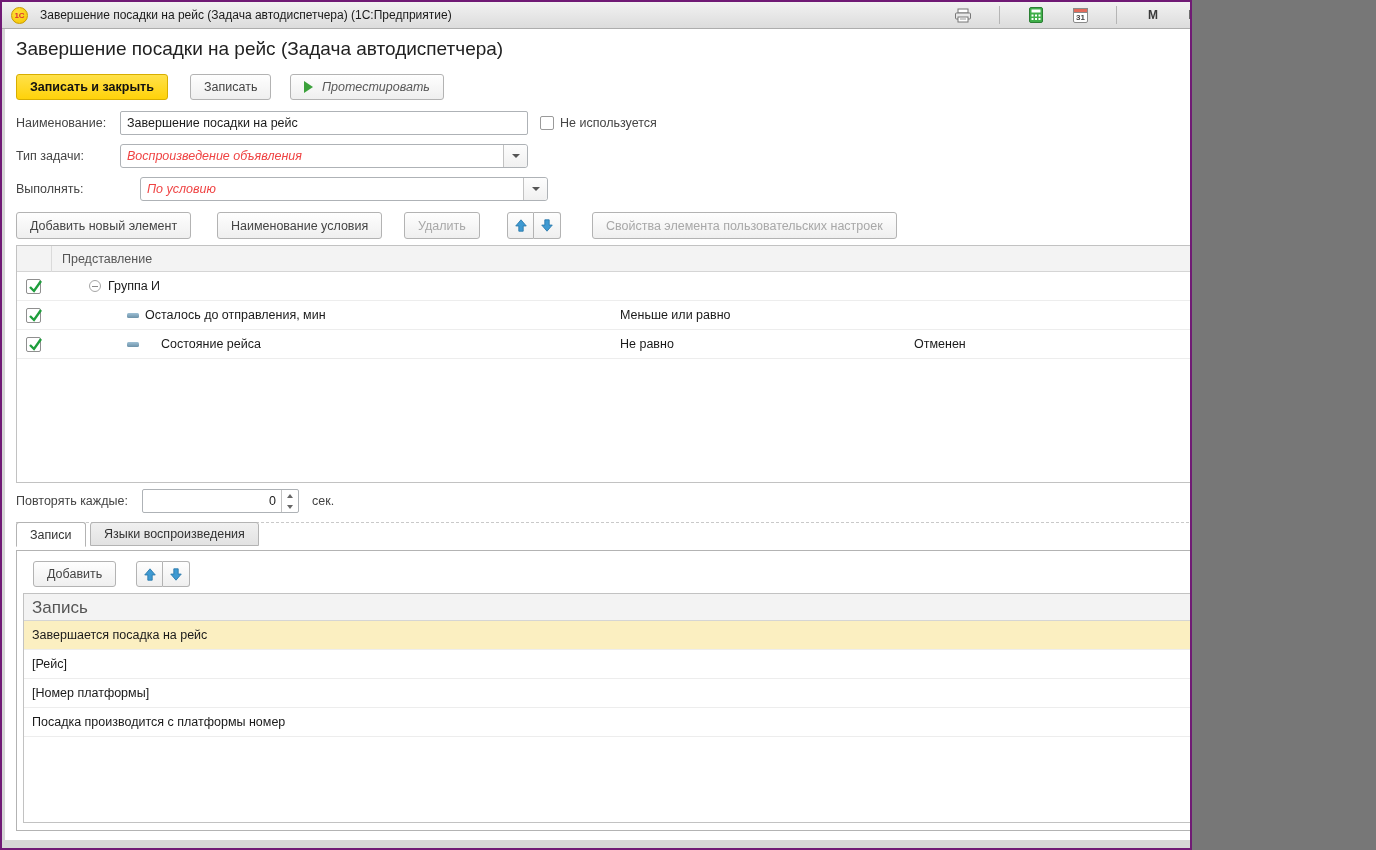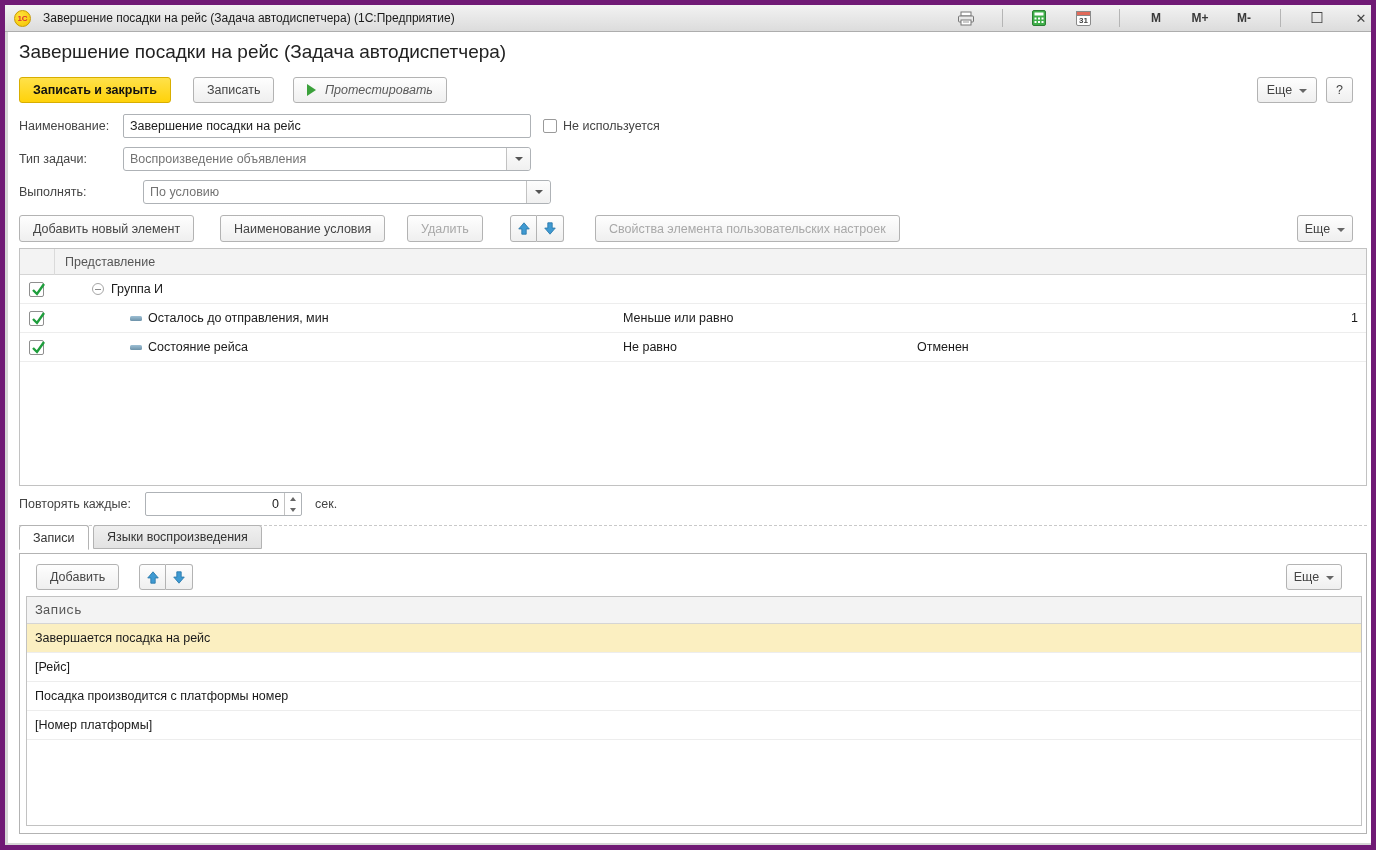--- a/index.html
+++ b/index.html
@@ -1,19 +1,19 @@
 <!DOCTYPE html>
 <html><head>
 <meta charset="utf-8">
 <style>
   * { margin:0; padding:0; box-sizing:border-box; }
   html,body { background:#777; }
   body { font-family:"Liberation Sans", sans-serif; }
-  .window{ position:relative; width:1376px; height:850px; background:#D6D6D6; overflow:hidden;
-           border:5px solid #701a75; }
+  .window{ position:relative; width:1192px; height:850px; background:#D6D6D6; overflow:hidden;
+           border:2px solid #701a75; }
   
   .titlebar{ position:absolute; left:0; top:0; width:1376px; height:27px;
              background:linear-gradient(#F2F2F2,#DCDCDC); border-bottom:1px solid #ADADAD;
              display:flex; align-items:center; }
   .logo1c{ width:17px; height:17px; margin-left:9px; border-radius:50%;
            background:radial-gradient(circle at 35% 30%, #FFE13A, #F4C400);
            border:1px solid #C89A00; color:#D33; font-size:8px; font-weight:bold;
            display:flex; align-items:center; justify-content:center; }
   .wtitle{ margin-left:12px; font-size:12px; color:#1A1A1A; }
   .tb-right{ position:absolute; right:8px; top:0; height:26px; display:flex; align-items:center; gap:20px; }
@@ -36,21 +36,21 @@
              background:linear-gradient(#FEFEFE,#EFEFEF); display:flex; align-items:center; justify-content:center; }
   .arrowbtn.left{ border-radius:3px 0 0 3px; }
   .arrowbtn.right{ border-radius:0 3px 3px 0; border-left:none; }
   .play-ic{ width:0; height:0; border-top:6px solid transparent; border-bottom:6px solid transparent;
             border-left:9px solid #3BA13B; margin-right:9px; }
   
   .flabel{ position:absolute; height:24px; line-height:24px; font-size:12.5px; color:#444; }
   .tinput{ position:absolute; height:24px; border:1px solid #AEB2B6; border-radius:2px; background:#fff;
            font-size:12.5px; color:#1A1A1A; padding:0 6px; display:flex; align-items:center; }
   .combo{ position:absolute; height:24px; border:1px solid #AEB2B6; border-radius:3px; background:#fff; display:flex; }
-  .combo .cval{ flex:1; font-size:12.5px; color:#737373; padding:0 6px; display:flex; align-items:center; }
+  .combo .cval{ flex:1; font-size:12.5px; color:#ef4444; padding:0 6px; display:flex; align-items:center;font-style:italic; }
   .combo .cbtn{ width:24px; border-left:1px solid #C2C2C2; background:linear-gradient(#FDFDFD,#F0F0F0);
                 display:flex; align-items:center; justify-content:center; border-radius:0 3px 3px 0; }
   .cbtn .dn{ width:0; height:0; border-left:4px solid transparent; border-right:4px solid transparent; border-top:4px solid #555; }
   .checkbox{ position:absolute; width:14px; height:14px; border:1px solid #9A9A9A; border-radius:2px; background:#fff; }
   
   .cond-table{ position:absolute; left:14px; top:243px; width:1348px; height:238px;
                border:1px solid #C2C2C2; background:#fff; overflow:hidden; }
   .thead{ height:26px; background:#F3F3F3; border-bottom:1px solid #D5D5D5; position:relative; }
   .thead .col0{ position:absolute; left:0; top:0; width:35px; height:26px; border-right:1px solid #DADADA; }
   .thead .htext{ position:absolute; left:45px; top:0; line-height:26px; font-size:12.5px; color:#555; }
@@ -81,21 +81,21 @@
   
   .tab{ position:absolute; top:520px; height:25px; display:flex; align-items:center; padding:0 13px;
         font-size:12.5px; color:#333; border:1px solid #B3B3B3; border-radius:3px 3px 0 0; }
   .tab.active{ background:#fff; border-bottom:1px solid #fff; z-index:3; }
   .tab.inactive{ background:linear-gradient(#F0F0F0,#E2E2E2); height:24px; z-index:1; }
   .tabpanel{ position:absolute; left:14px; top:548px; width:1348px; height:281px; border:1px solid #B3B3B3;
              background:#fff; z-index:2; }
   .rec-list{ position:absolute; left:6px; top:42px; width:1336px; height:230px; border:1px solid #C2C2C2;
              background:#fff; overflow:hidden; }
   .rec-head{ height:27px; background:#F3F3F3; border-bottom:1px solid #D5D5D5; line-height:27px;
-             padding-left:8px; font-size:13px; color:#555;font-family:Liberation Mono, monospace; }
+             padding-left:8px; font-size:17px; color:#555; }
   .rrow{ height:29px; line-height:29px; border-bottom:1px solid #EDEDED; padding-left:8px; font-size:12.5px; color:#1A1A1A; }
   .rrow.selected{ background:#FBEFC1; }
   .icon-svg{ display:block; }
 </style>
 </head>
 <body>
 
 <div class="window">
 
   <div class="titlebar">
@@ -244,21 +244,21 @@
         </div>
         <div class="trow">
           <div class="ccell">
             <span class="rowchk">
               <svg width="17" height="17" viewBox="0 0 17 17">
                 <path d="M3 9 L7 13 L14 3" stroke="#1E9E3C" stroke-width="2.4" fill="none"></path>
               </svg>
             </span>
           </div>
           <span class="dash-ic" style="left: 110px;"></span>
-          <span class="cname" style="left: 128px; text-align: right;">Состояние рейса</span>
+          <span class="cname" style="left: 144px; text-align: right;">Состояние рейса</span>
           <span class="cmp">Не равно</span>
           <span class="val" style="text-align: left;">Отменен</span>
         </div>
       </div>
   </div>
 
   <div class="flabel" style="left:14px; top:487px;">Повторять каждые:</div>
   <div class="spinbox">
     <div class="spinval">0</div>
     <div class="spin">
@@ -293,19 +293,19 @@
     </div>
     <div class="btn" style="left:1266px; top:10px; width:56px; padding:0 8px;">
       <span>Еще</span>
       <span class="caret"></span>
     </div>
     <div class="rec-list">
       <div class="rec-head">Запись</div>
       <div id="rec-rows">
           <div class="rrow selected">Завершается посадка на рейс</div>
           <div class="rrow">[Рейс]</div>
+          <div class="rrow">[Номер платформы]</div>
           <div class="rrow">Посадка производится с платформы номер</div>
-          <div class="rrow">[Номер платформы]</div>
         </div>
     </div>
   </div>
 
 </div>
 
 </body></html>

